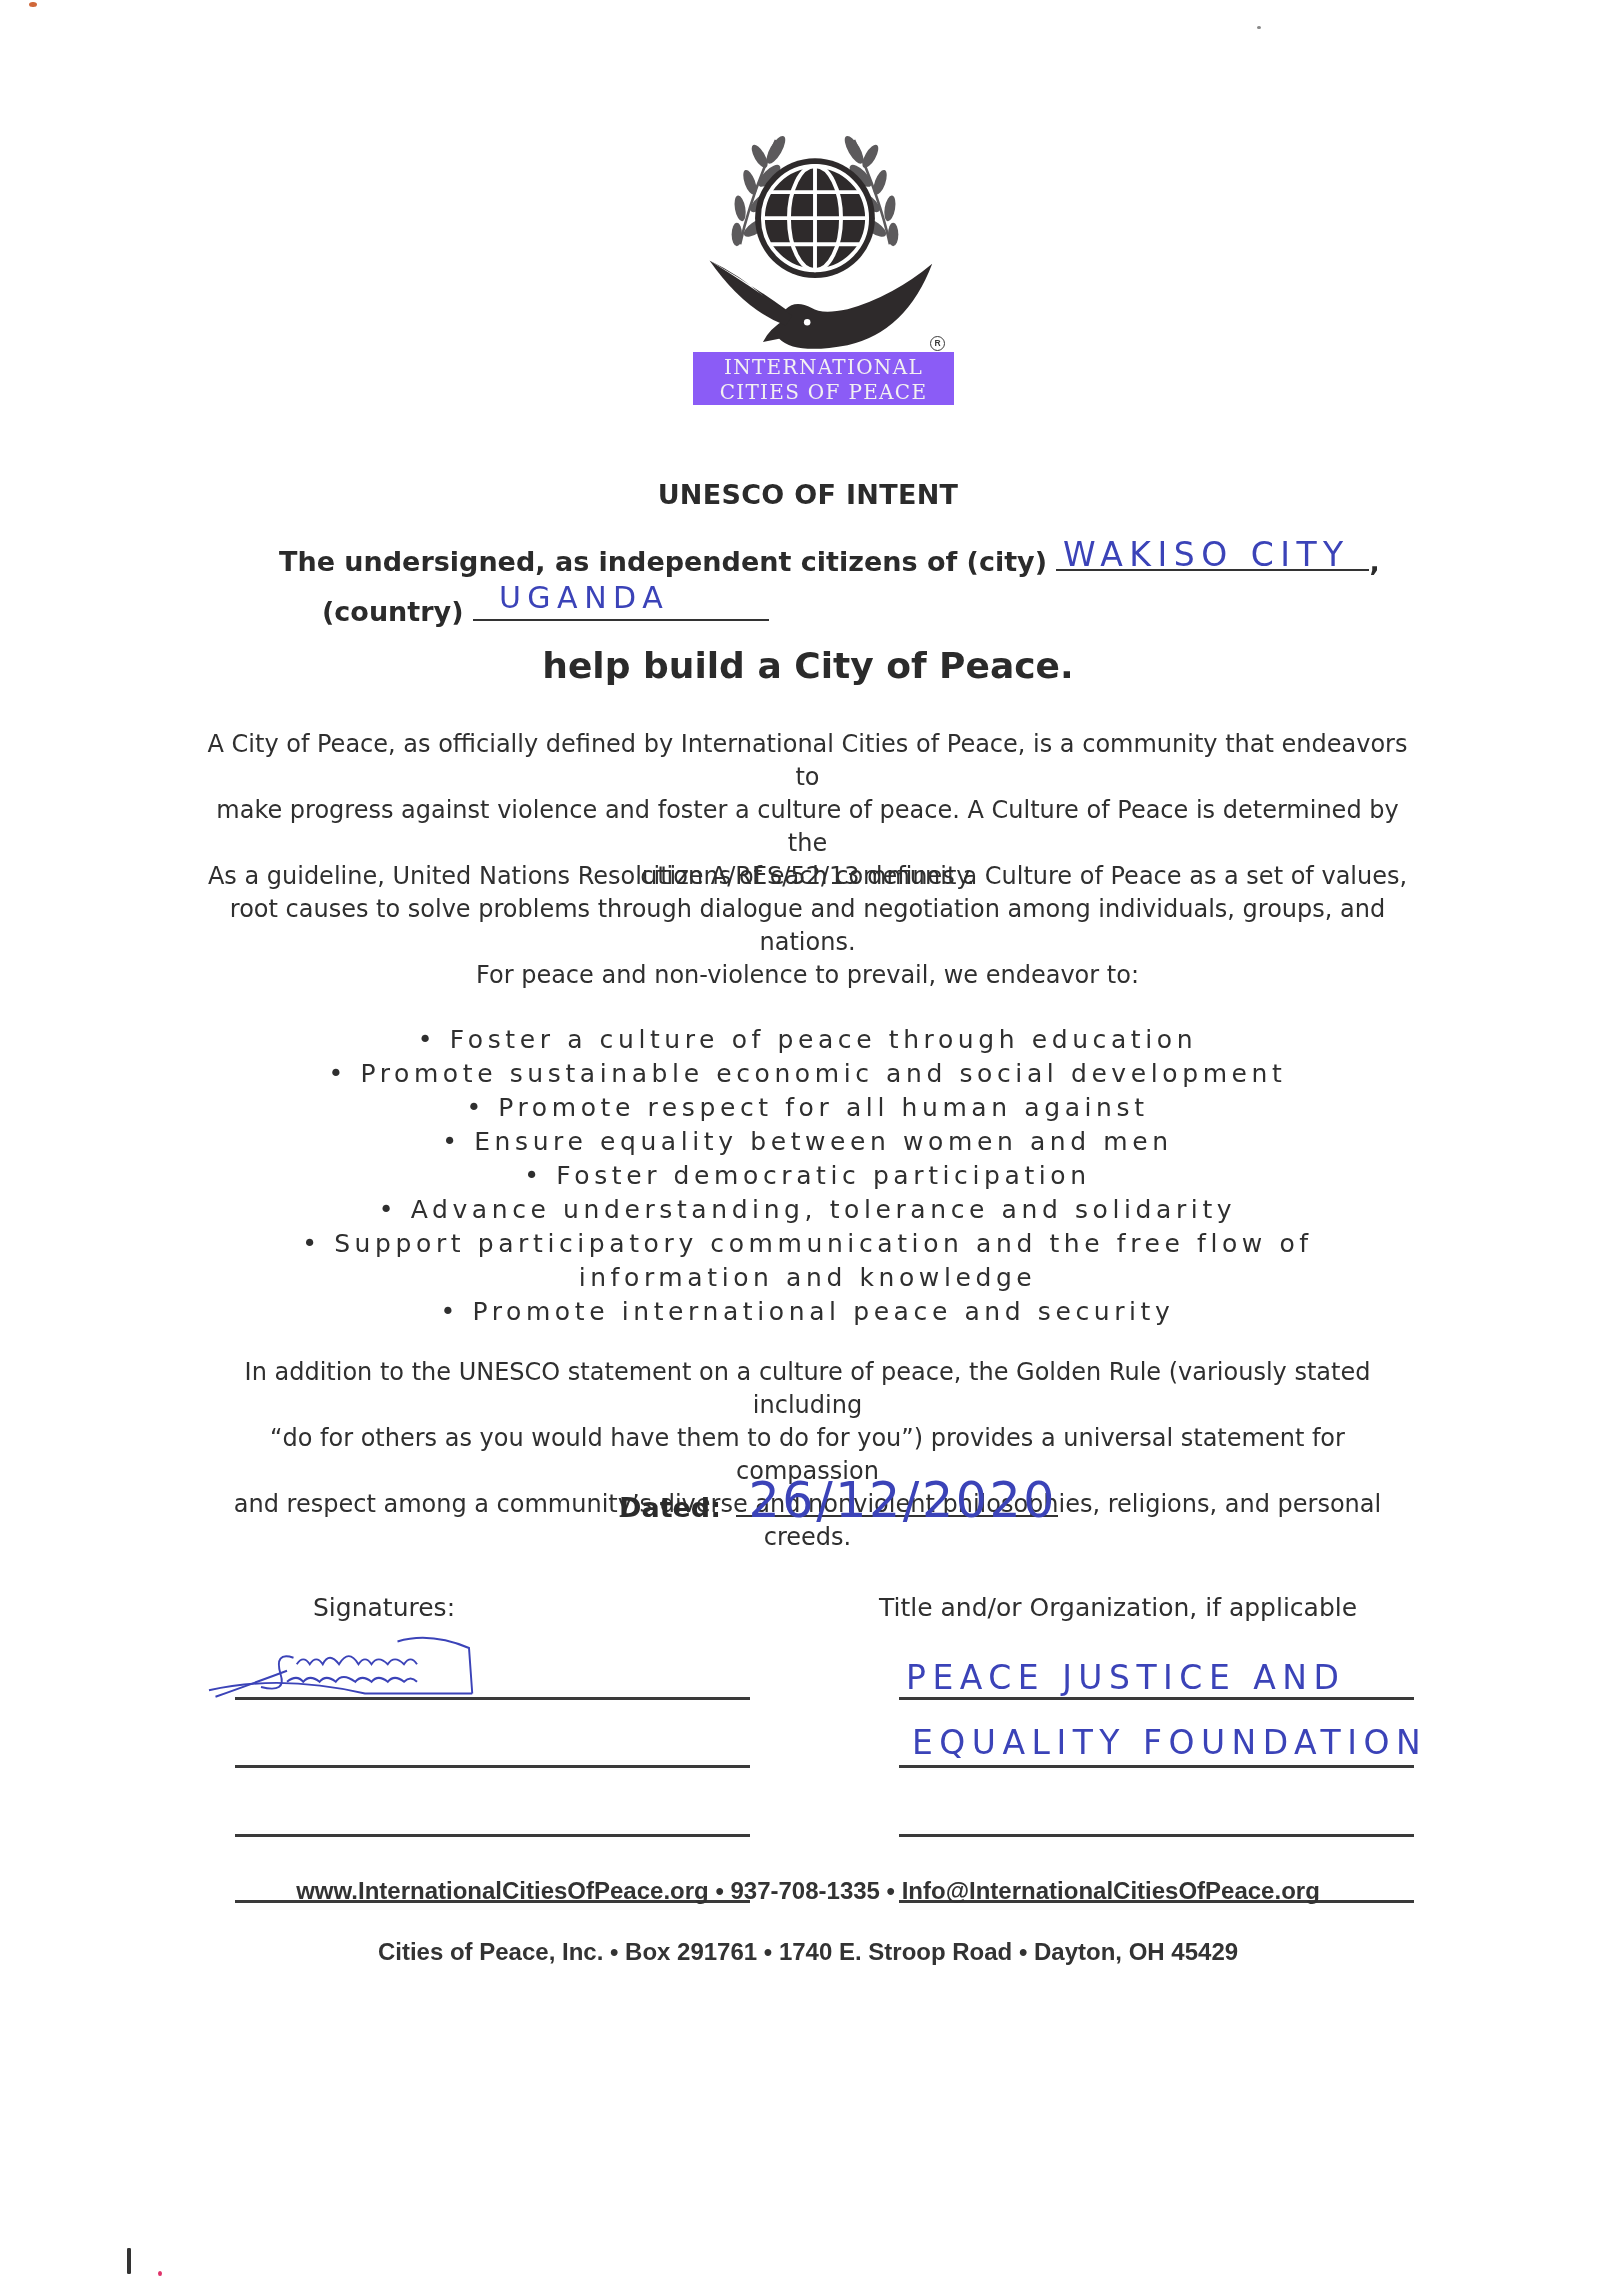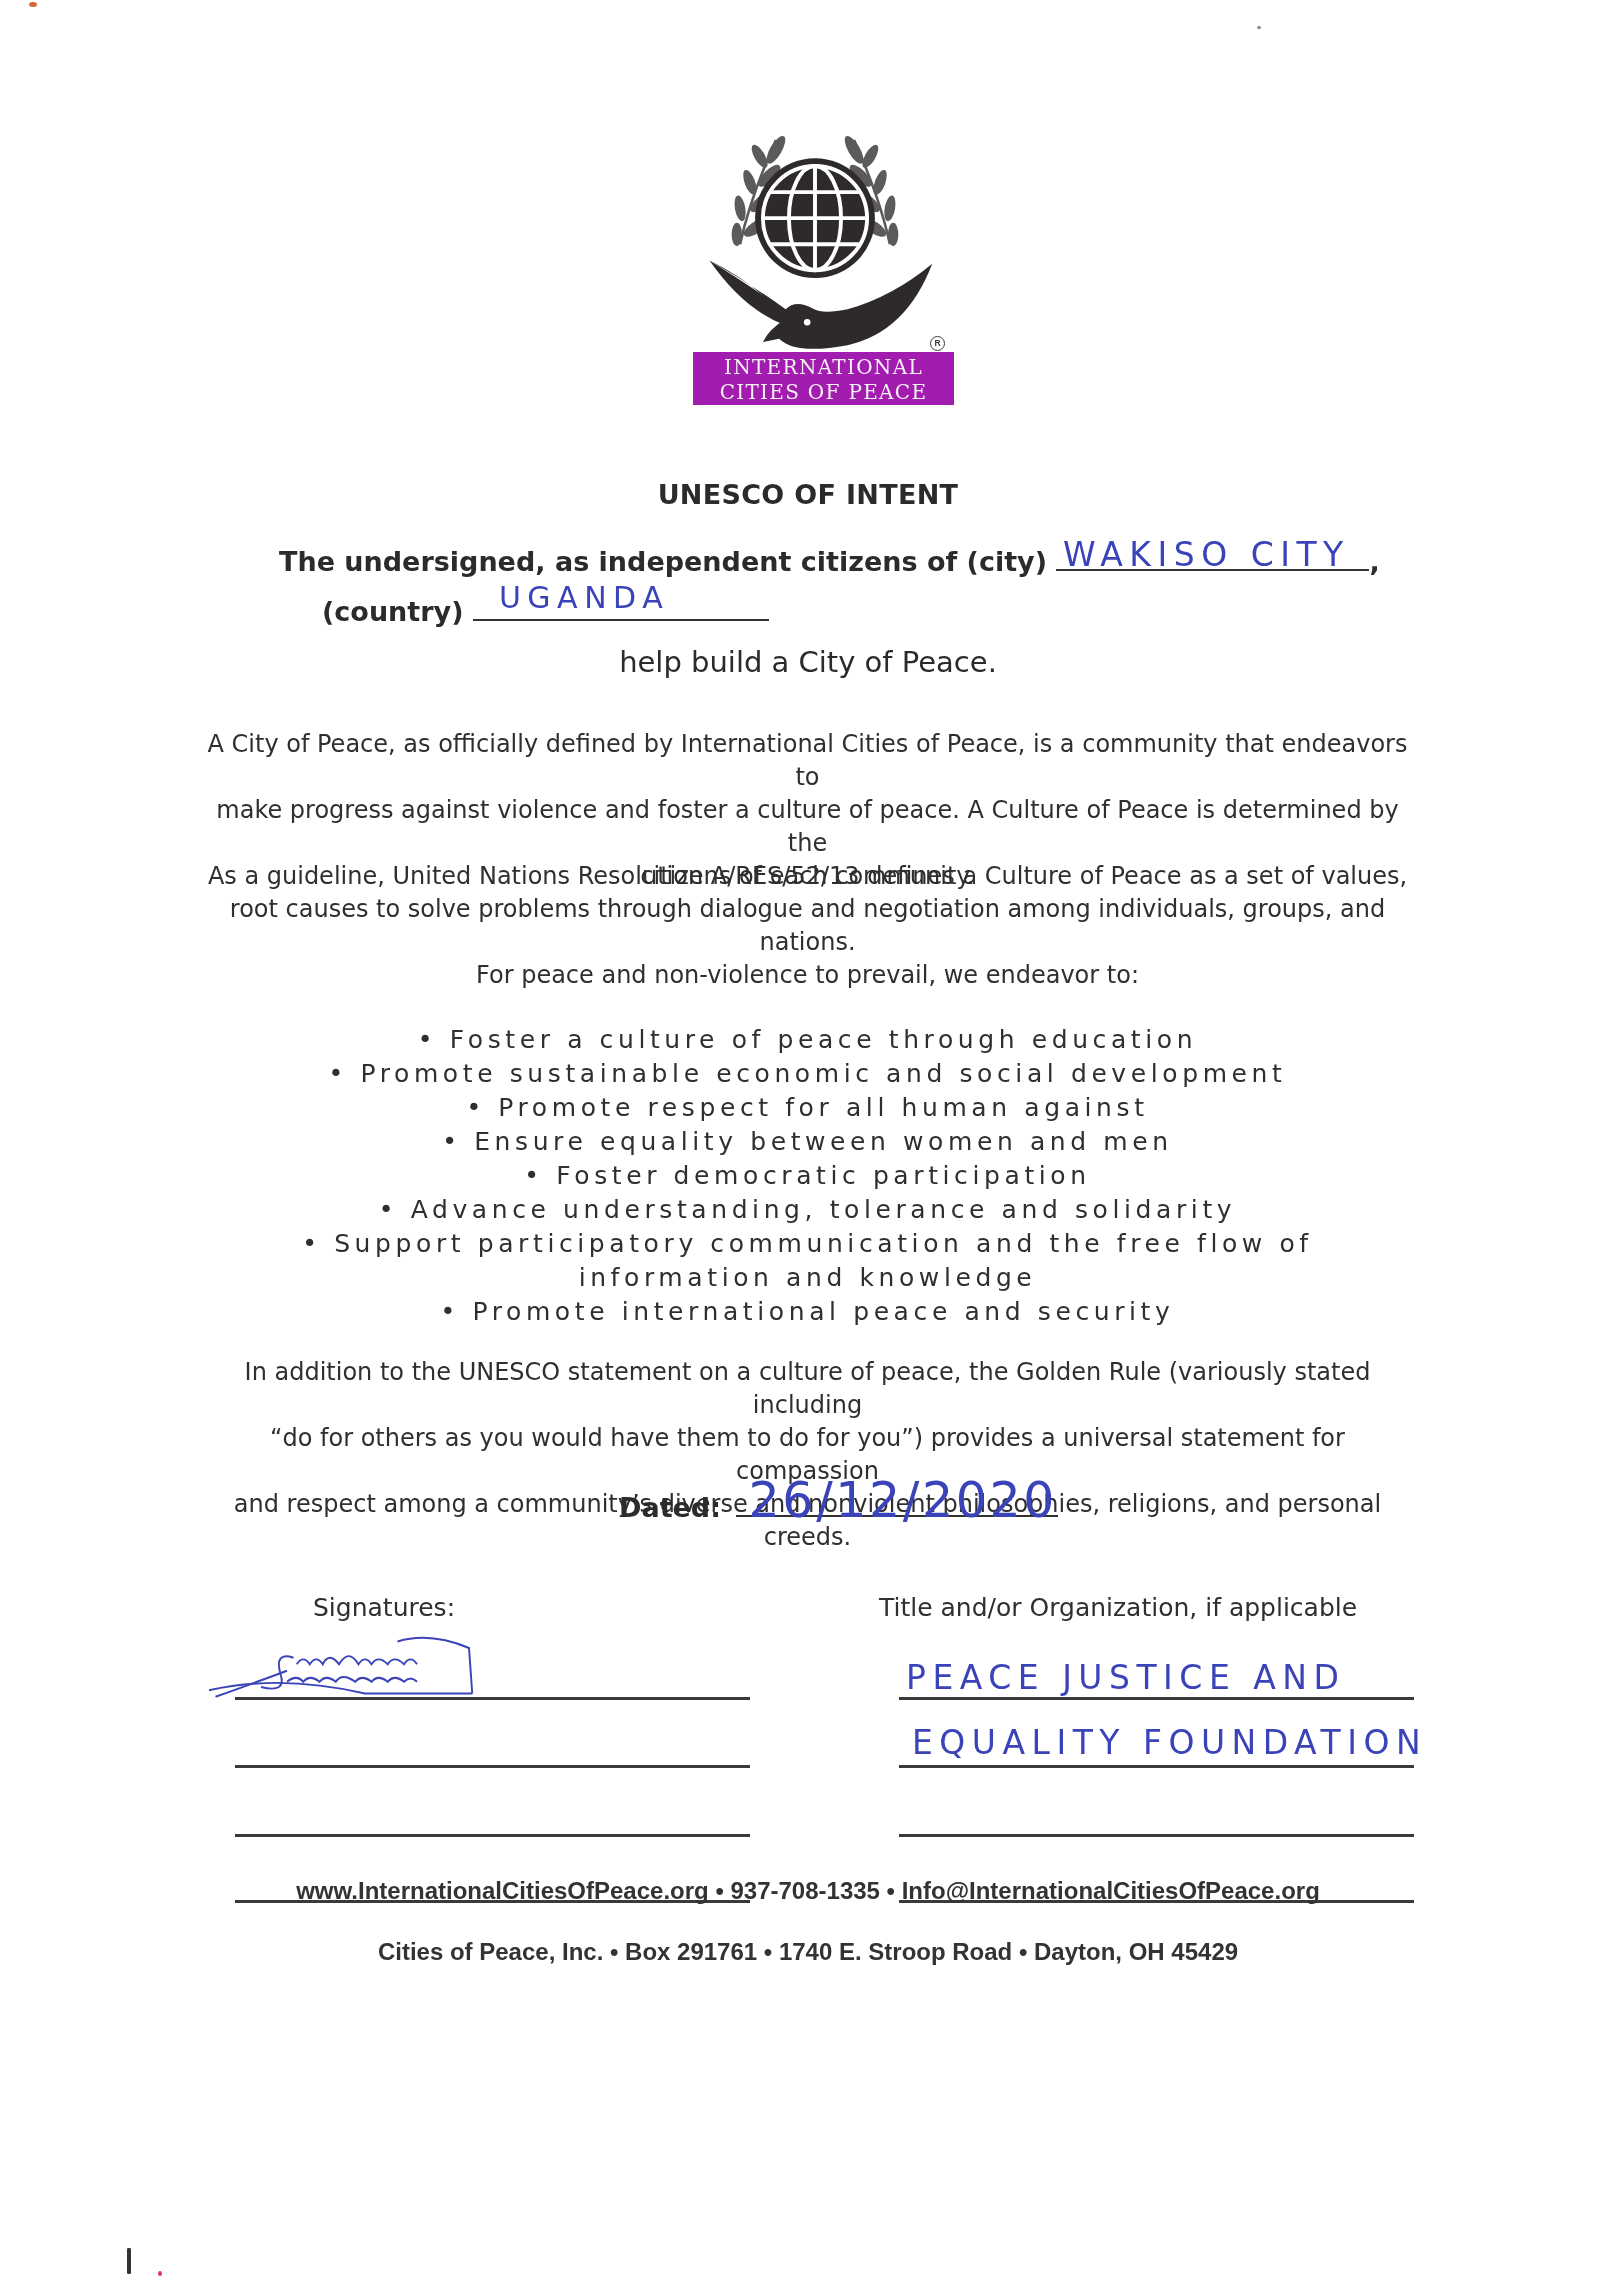--- a/index.html
+++ b/index.html
@@ -4,21 +4,21 @@
 <style>
   html, body { margin: 0; padding: 0; background: #ffffff; }
   body { width: 1616px; height: 2284px; position: relative; overflow: hidden; color: #2b2b2b; }
   .doc { font-family: "DejaVu Sans", sans-serif; }
 
   
   .speck { position: absolute; border-radius: 50%; }
 
   
   .logo { position: absolute; left: 678px; top: 127px; width: 274px; height: 280px; }
-  .logo-banner { position: absolute; left: 693px; top: 352px; width: 261px; height: 53px; background: #a21caf; color: #f3f1f1;
+  .logo-banner { position: absolute; left: 693px; top: 352px; width: 261px; height: 53px; background: #8b5cf6; color: #f3f1f1;
     font-family: "DejaVu Serif", serif; text-align: center; line-height: 25px; letter-spacing: 1.3px; }
   .logo-banner .l1 { font-size: 20px; display:block; padding-top: 2.6px; }
   .logo-banner .l2 { font-size: 20px; display:block; }
   .reg { position: absolute; left: 930px; top: 336px; width: 13px; height: 13px; border: 1.3px solid #3a3a3a; border-radius: 50%;
     font: bold 8.5px "Liberation Sans", sans-serif; color:#3a3a3a; text-align:center; line-height: 13px; }
 
   .center { position: absolute; left: 0; width: 1616px; text-align: center; }
   .title { top: 479px; font-size: 27px; font-weight: bold; letter-spacing: 0.3px; }
 
   .intro-line { font-size: 27px; font-weight: bold; position: absolute; white-space: nowrap; }
@@ -104,21 +104,21 @@
   </span><span>,</span>
 </div>
 
 <div class="intro-line doc" style="left:322px; top:593px;">
   <span>(country)</span>
   <span class="blank" style="width:296px; height:26px;">
     <span class="hand" style="left:26px; top:-13px; font-size:30px;">UGANDA</span>
   </span>
 </div>
 
-<div class="center doc" style="top:645px; font-size:29px; font-weight:normal;">help build a City of Peace.</div>
+<div class="center doc" style="top:645px; font-size:36px; font-weight:bold;">help build a City of Peace.</div>
 
 <div class="para doc" style="top:728px;">
   <div>A City of Peace, as officially defined by International Cities of Peace, is a community that endeavors to</div>
   <div>make progress against violence and foster a culture of peace. A Culture of Peace is determined by the</div>
   <div>citizens of each community.</div>
 </div>
 
 <div class="para doc" style="top:860px;">
   <div>As a guideline, United Nations Resolution A/RES/52/13 defines a Culture of Peace as a set of values,</div>
   <div>root causes to solve problems through dialogue and negotiation among individuals, groups, and nations.</div>

